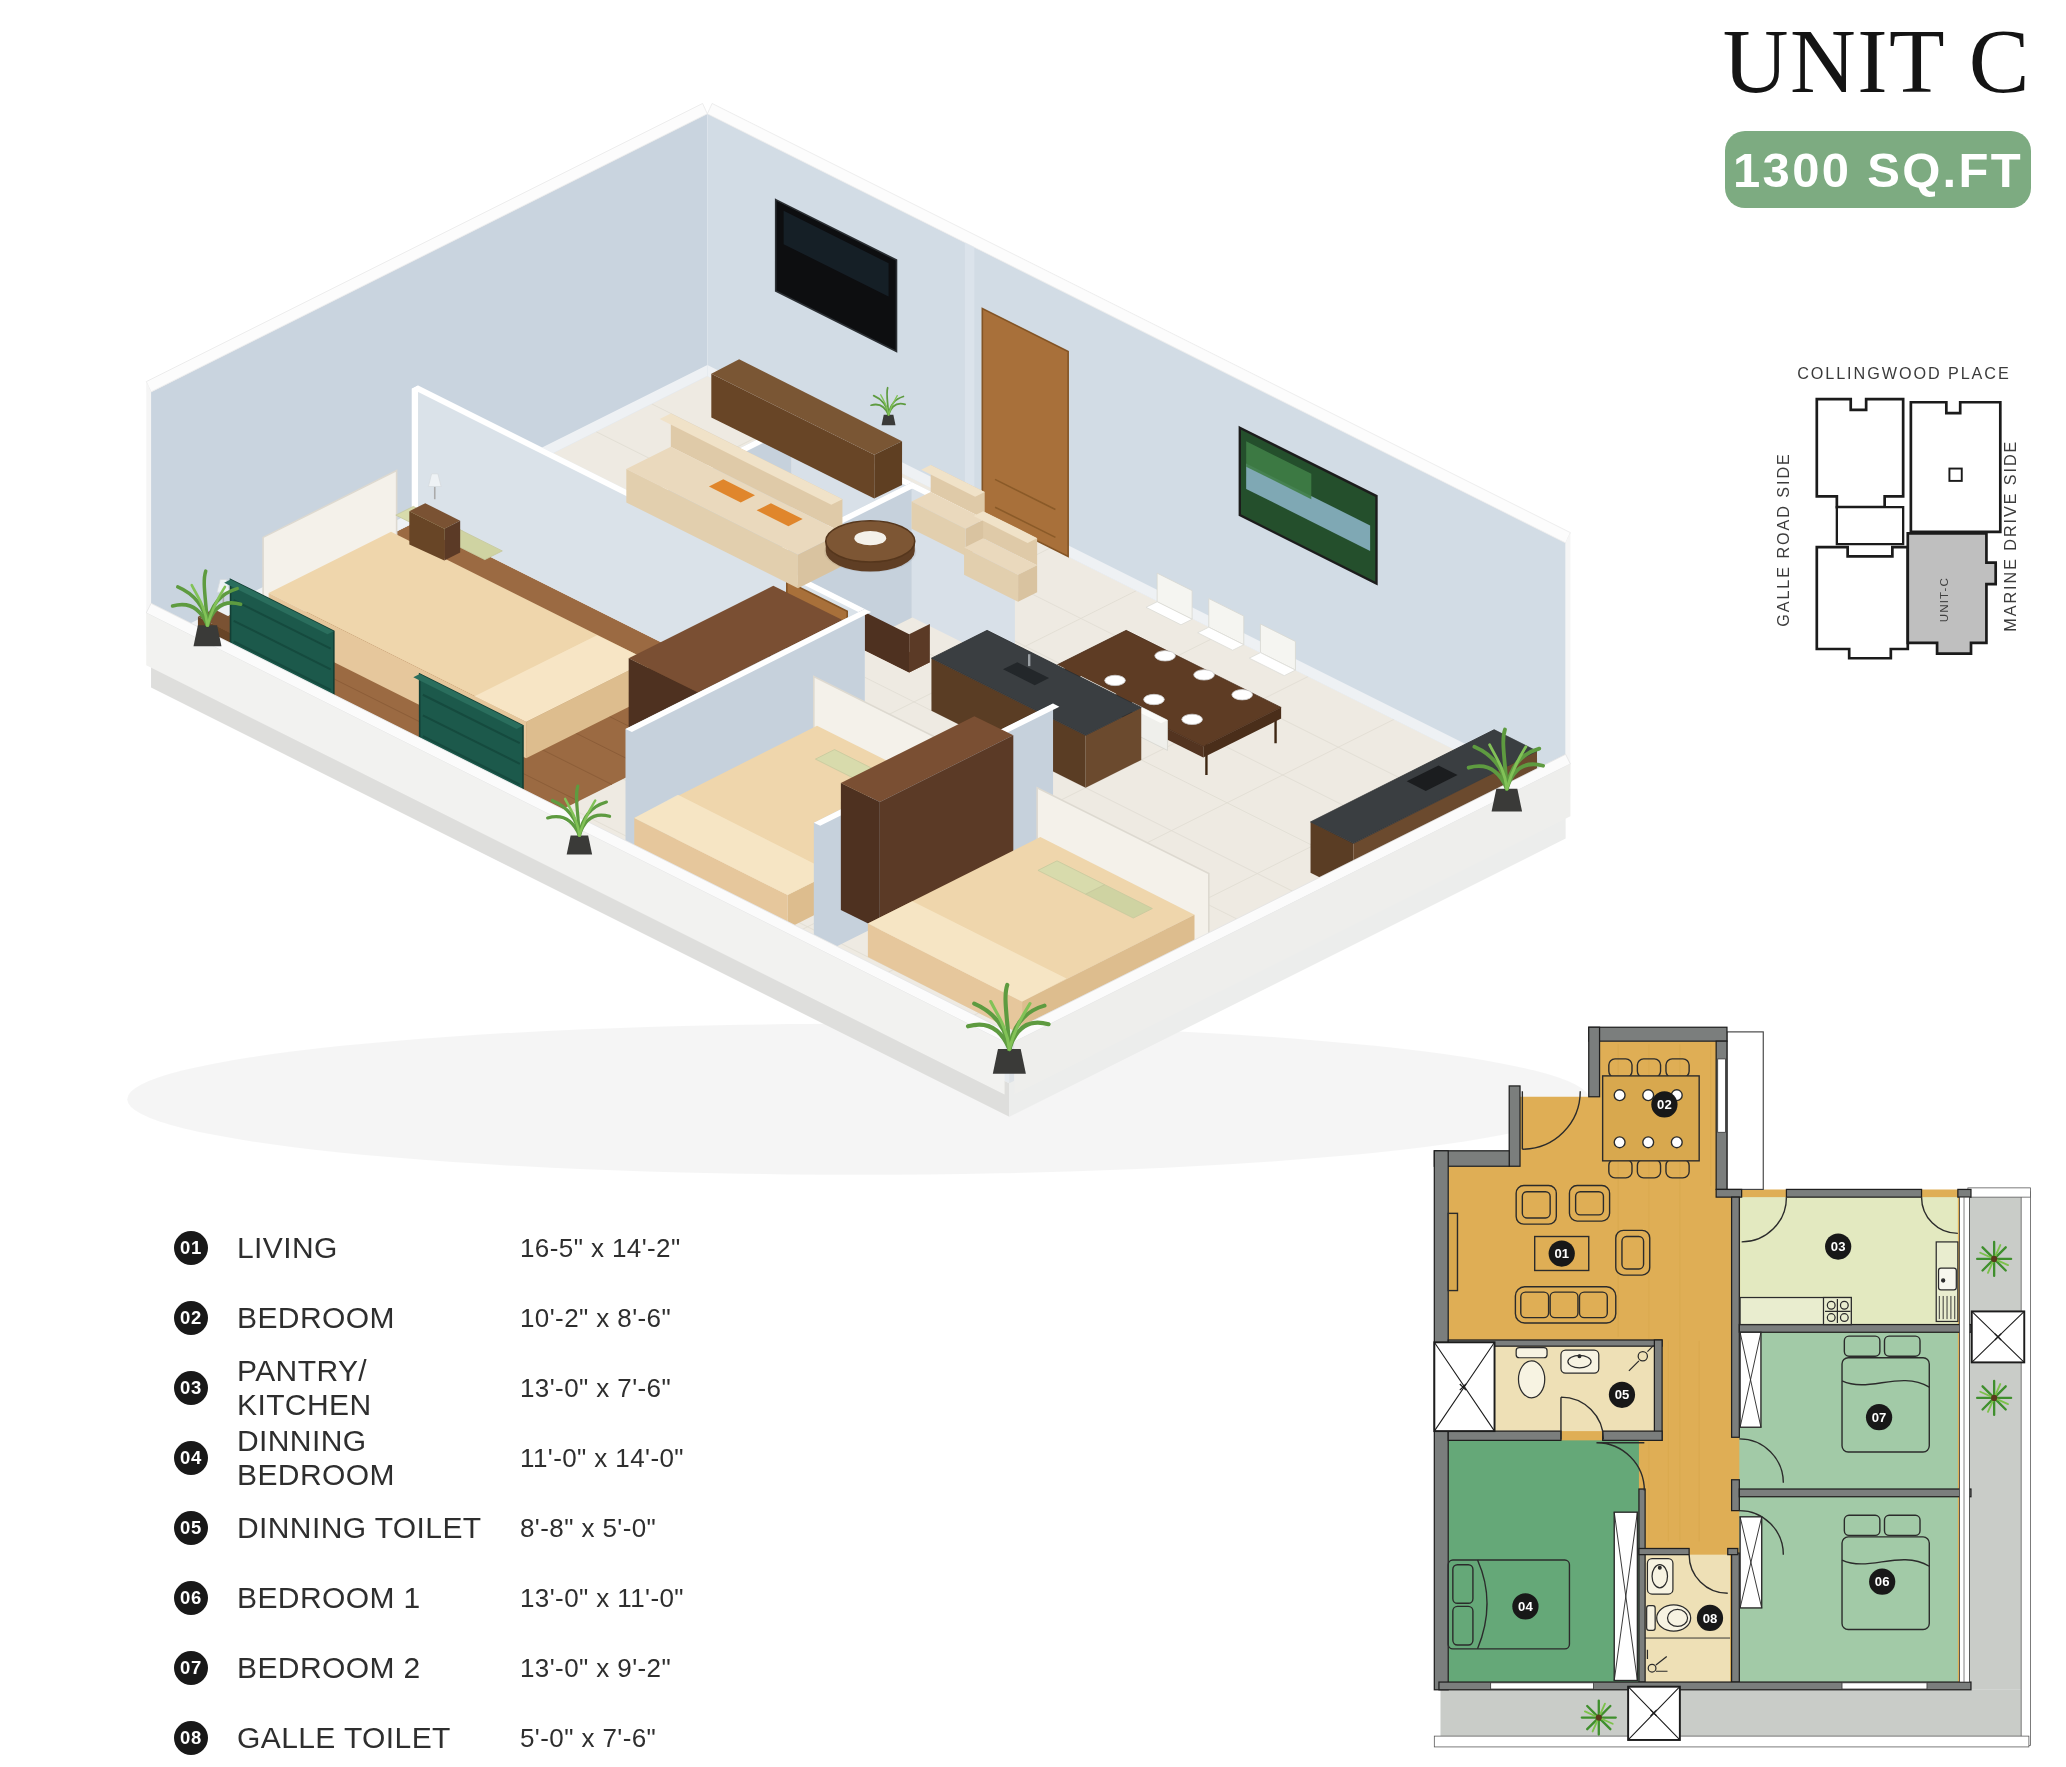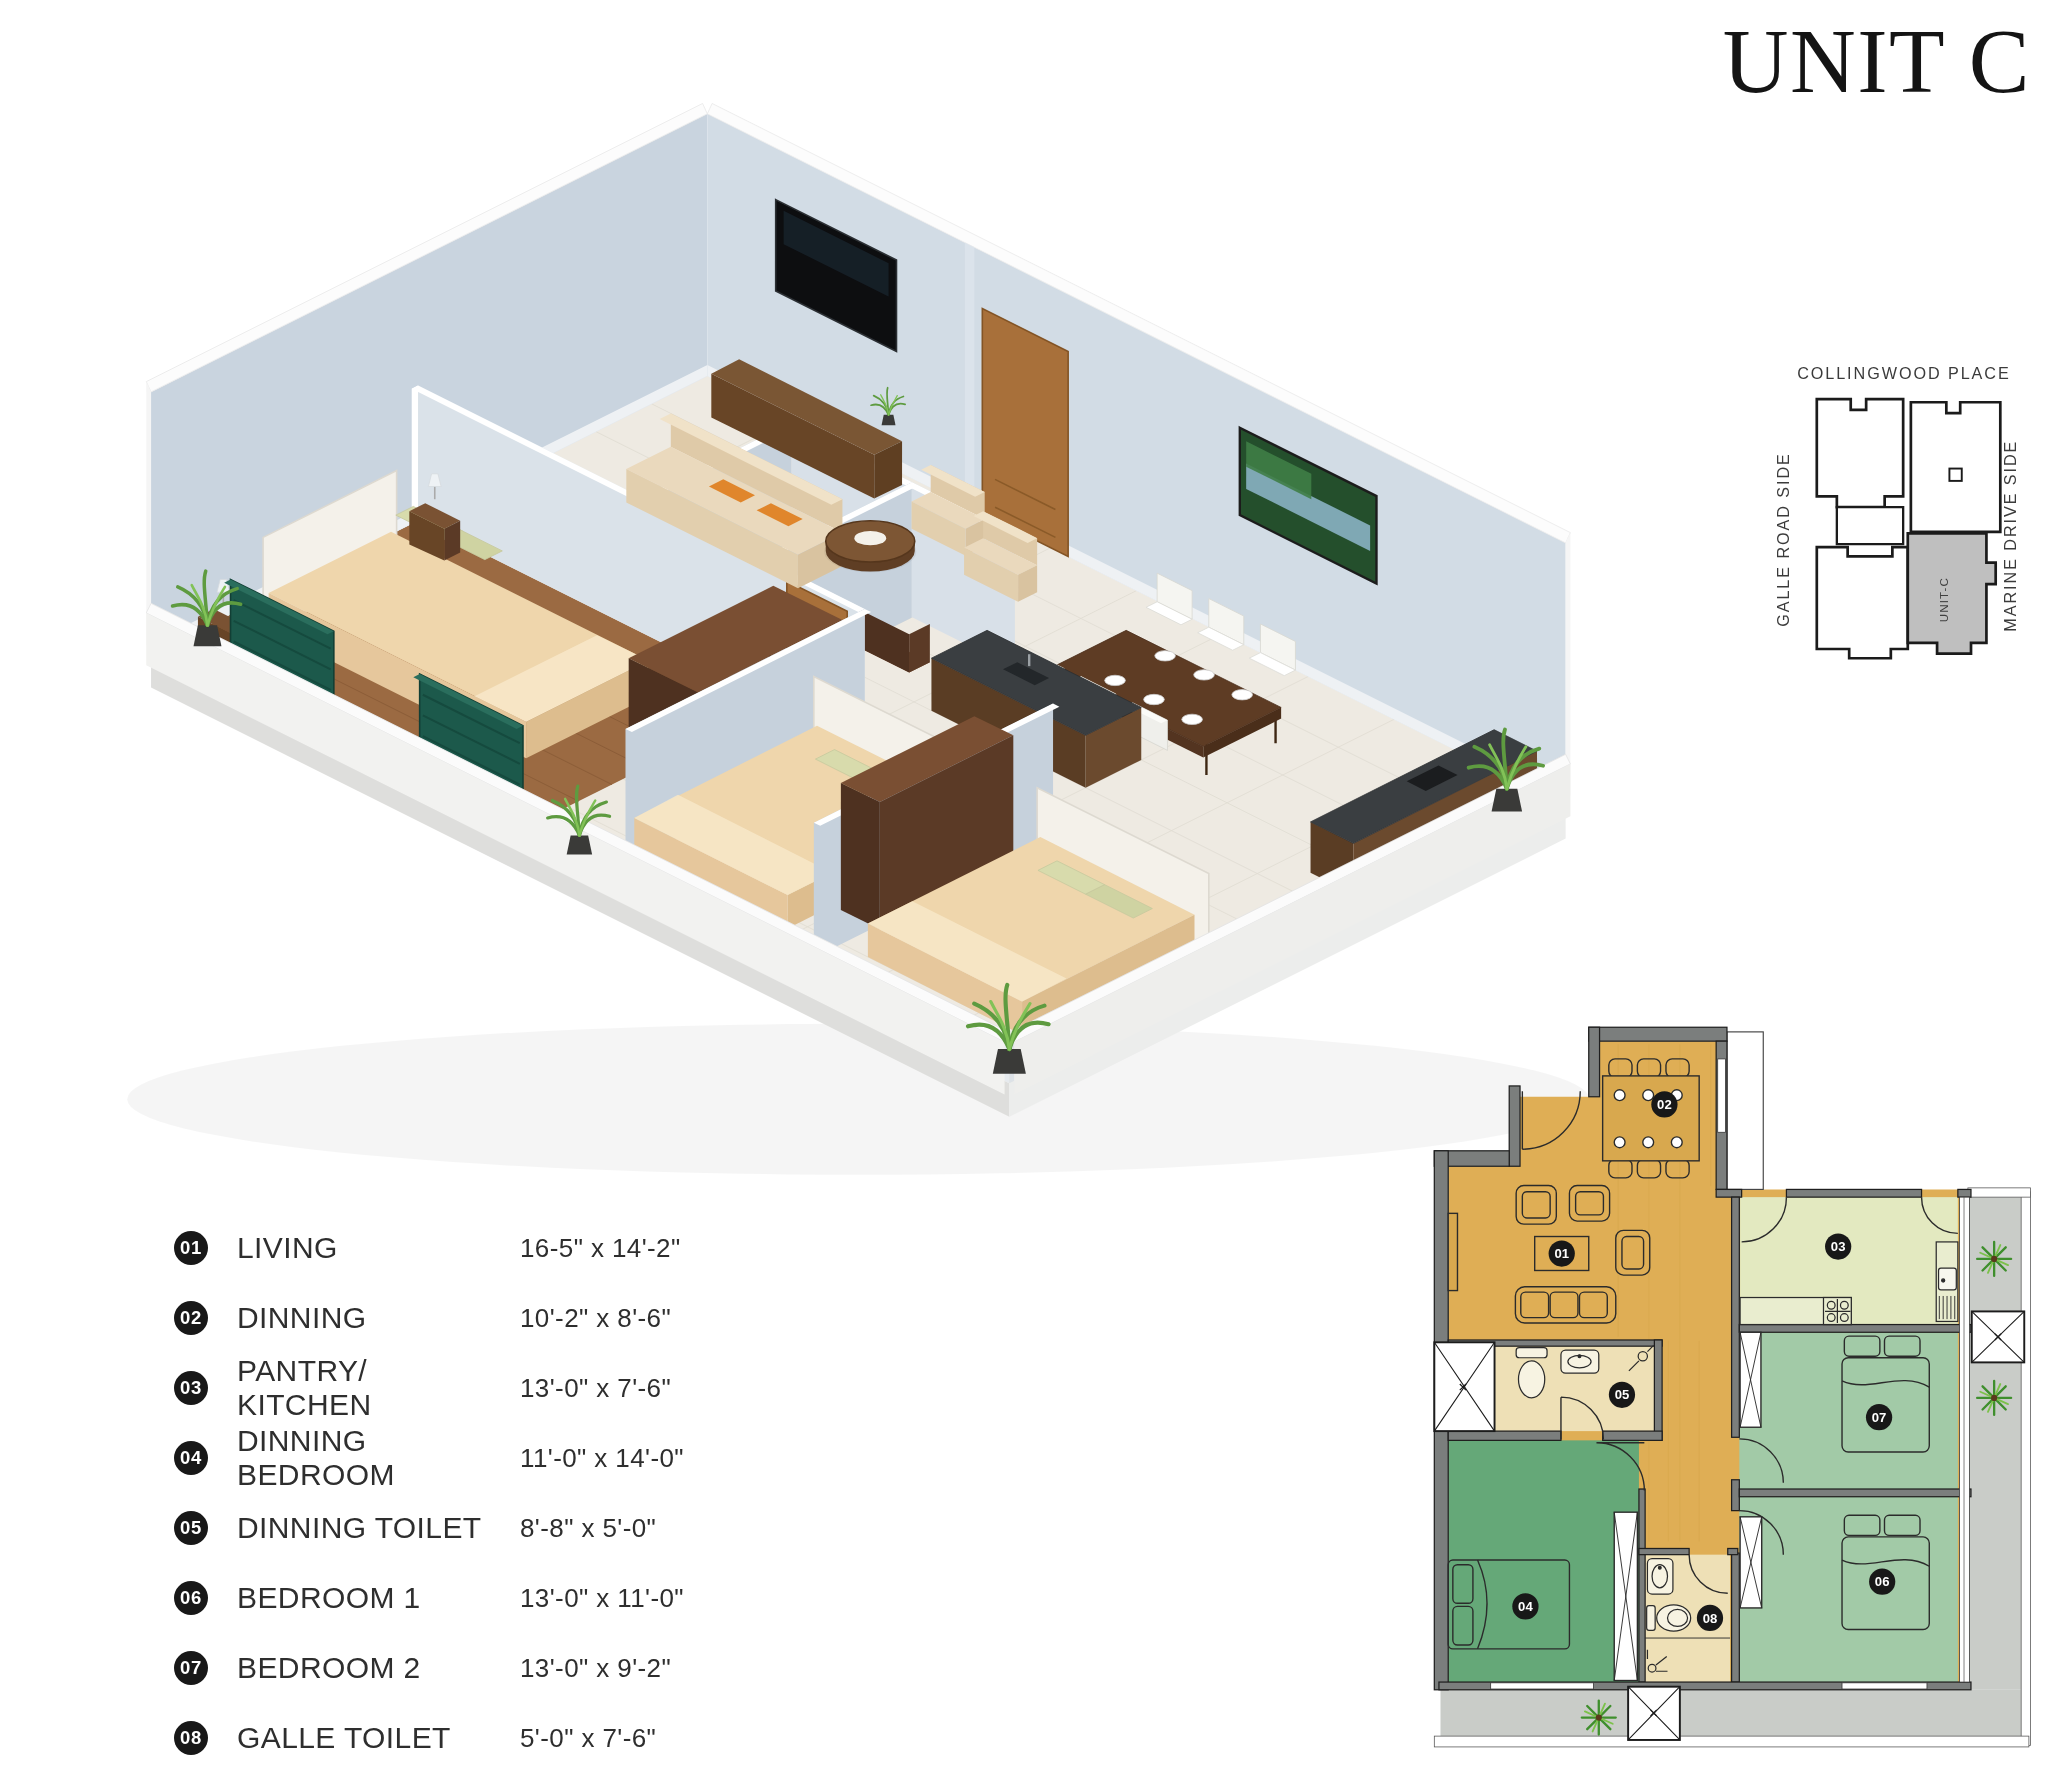--- a/index.html
+++ b/index.html
@@ -265,20 +265,21 @@
 
     <g>
       <use href="#isoplant" transform="translate(251,770) scale(1.1)"></use>
       <use href="#isoplant" transform="translate(719,1032)"></use>
       <use href="#isoplant" transform="translate(1260,1308) scale(1.3)"></use>
       <use href="#isoplant" transform="translate(1886,978) scale(1.2)"></use>
     </g>
   </svg>
 
   <div class="unit-title">UNIT C</div>
+  <div class="area-badge">1300 SQ.FT</div>
 
   <svg class="abs" style="left:1769px;top:354px;" width="266" height="344" viewBox="0 0 345 445">
     <text class="loc-text" x="175" y="32" text-anchor="middle">COLLINGWOOD PLACE</text>
     <text class="loc-text" x="26" y="240" text-anchor="middle" transform="rotate(-90 26 240)">GALLE ROAD SIDE</text>
     <text class="loc-text" x="320" y="235" text-anchor="middle" transform="rotate(-90 320 235)">MARINE DRIVE SIDE</text>
     <g fill="#ffffff" stroke="#1b1b1b" stroke-width="3.5">
       <path d="M62,58 h44 v14 h20 v-14 h48 v126 h-24 v14 h-62 v-14 h-26 z"></path>
       <path d="M184,62 h46 v14 h18 v-14 h52 v168 h-116 z"></path>
       <rect x="234" y="148" width="16" height="16" stroke-width="2.5"></rect>
       <path d="M88,198 h86 v48 h-86 z" stroke-width="3"></path>
@@ -289,21 +290,21 @@
   </svg>
 
   <div class="legend">
     <div class="legend-row">
       <span class="lnum">01</span>
       <span class="llabel">LIVING</span>
       <span class="ldims">16-5" x 14'-2"</span>
     </div>
     <div class="legend-row">
       <span class="lnum">02</span>
-      <span class="llabel">DINNING</span>
+      <span class="llabel">BEDROOM</span>
       <span class="ldims">10'-2" x 8'-6"</span>
     </div>
     <div class="legend-row">
       <span class="lnum">03</span>
       <span class="llabel">PANTRY/ KITCHEN</span>
       <span class="ldims">13'-0" x 7'-6"</span>
     </div>
     <div class="legend-row">
       <span class="lnum">04</span>
       <span class="llabel">DINNING BEDROOM</span>

